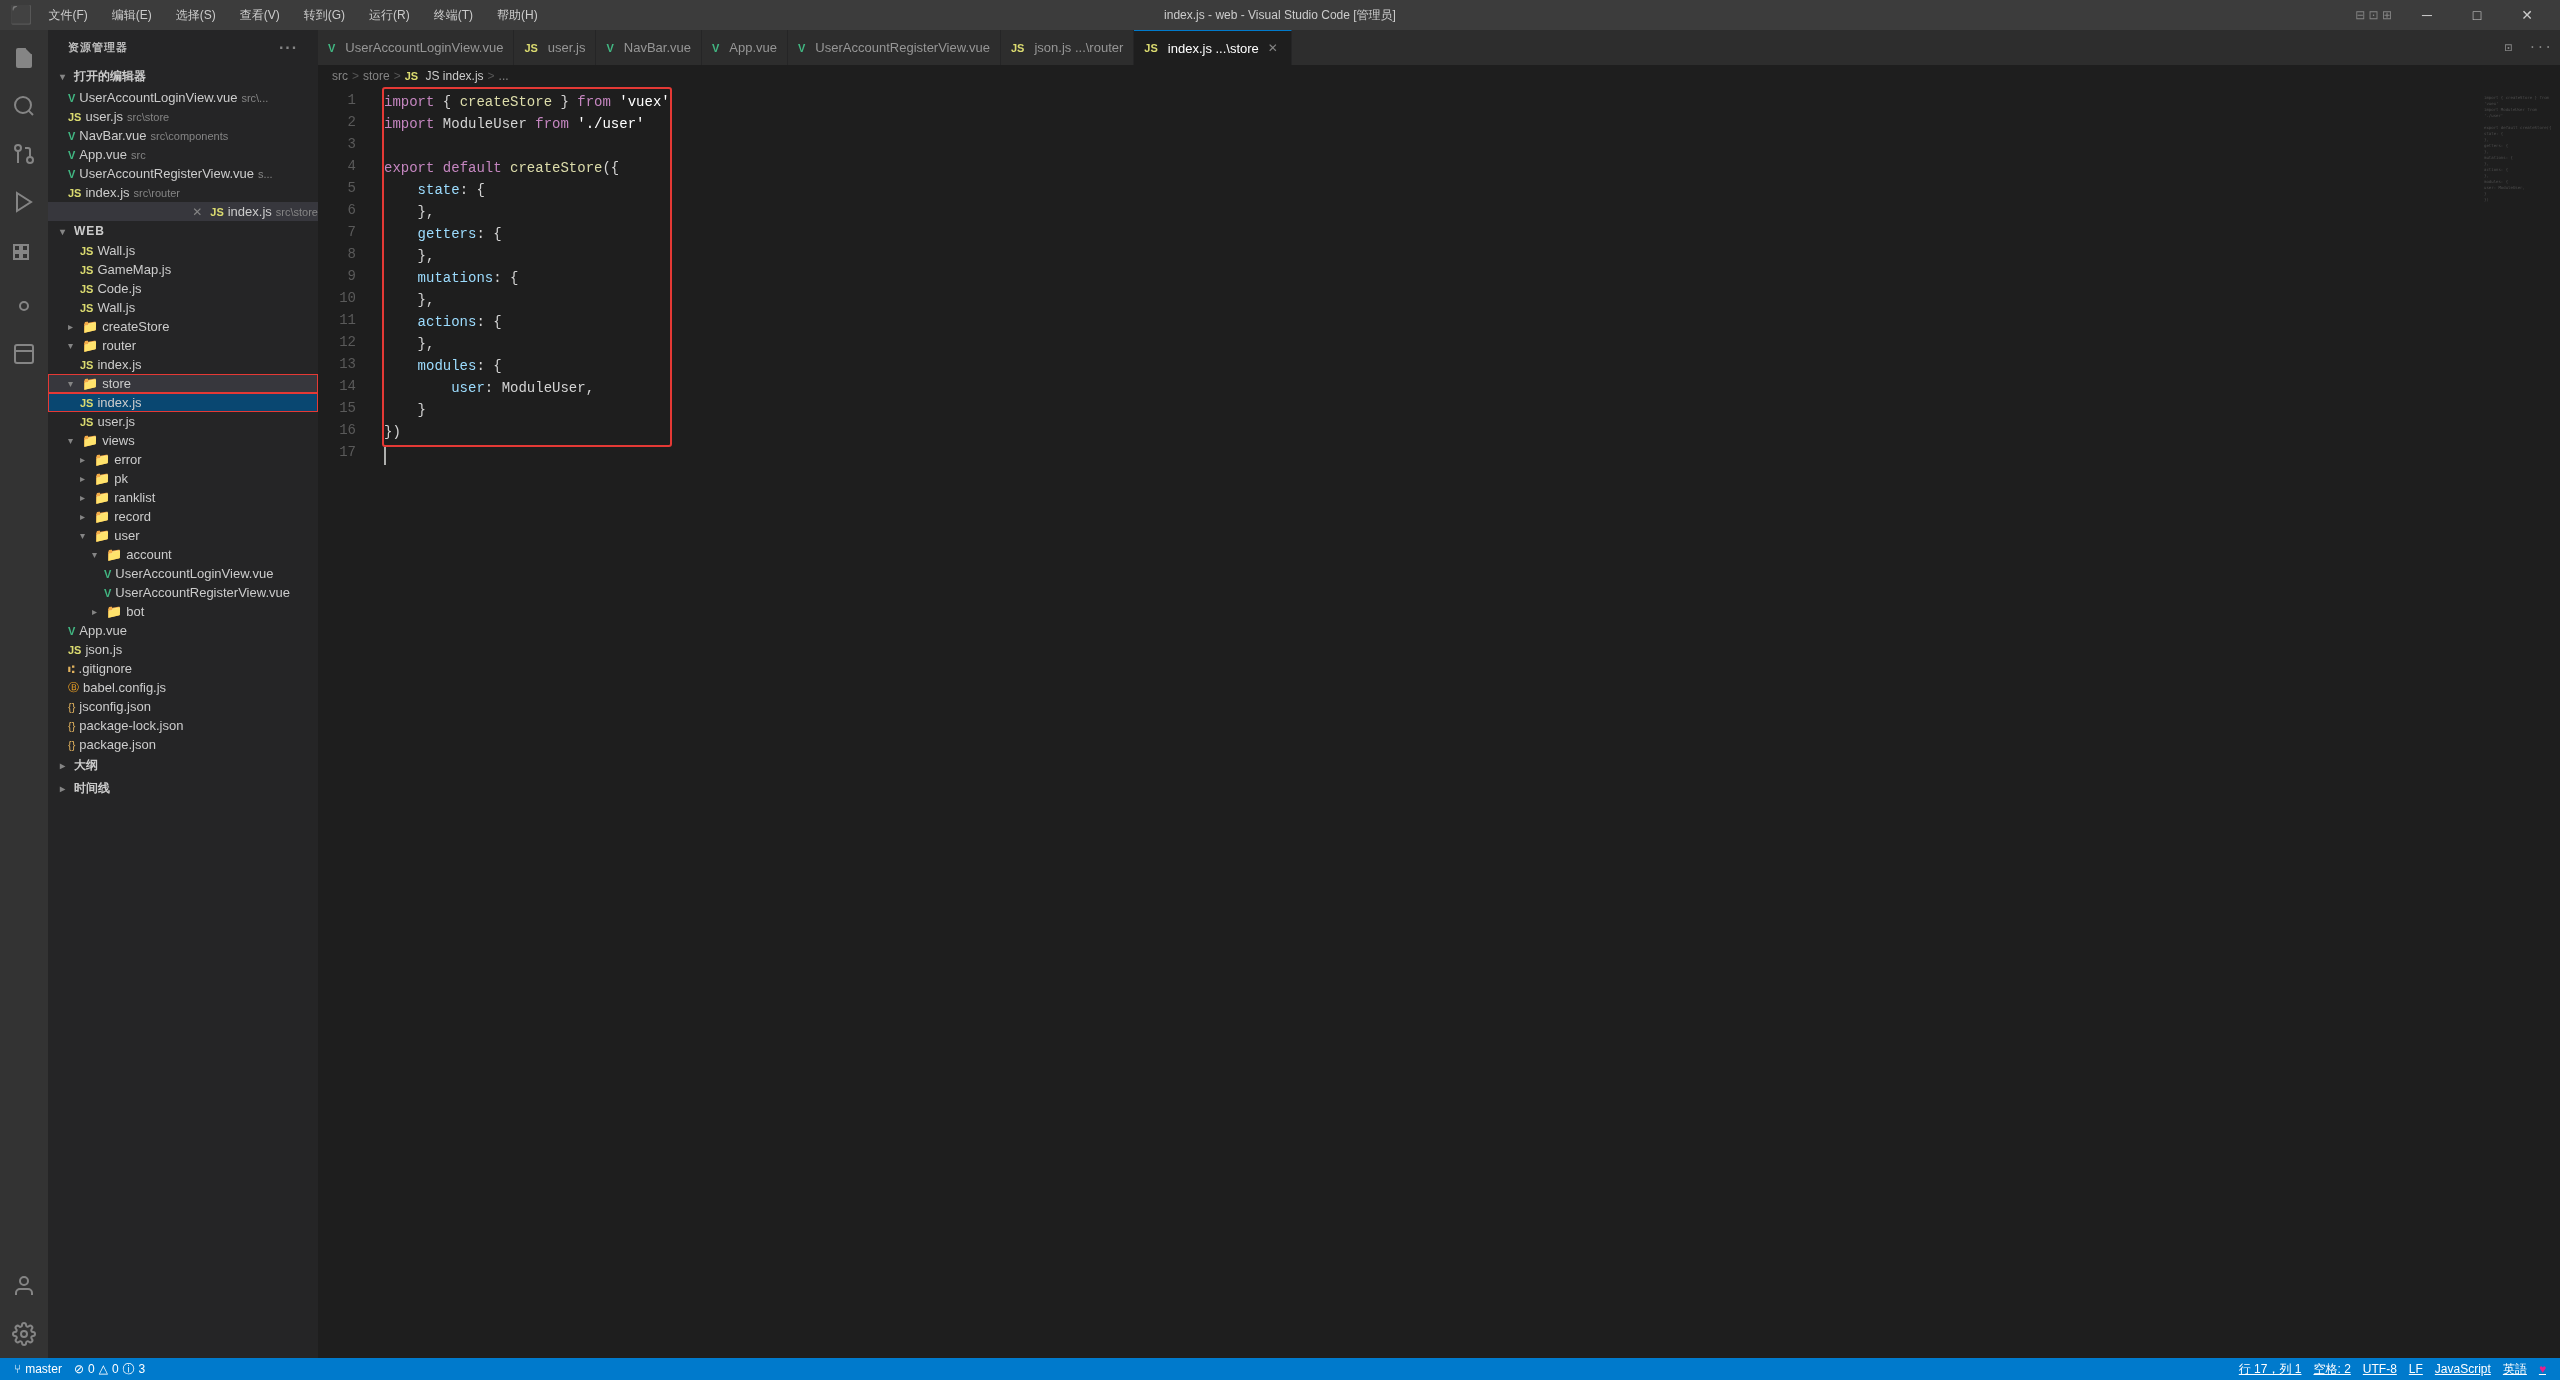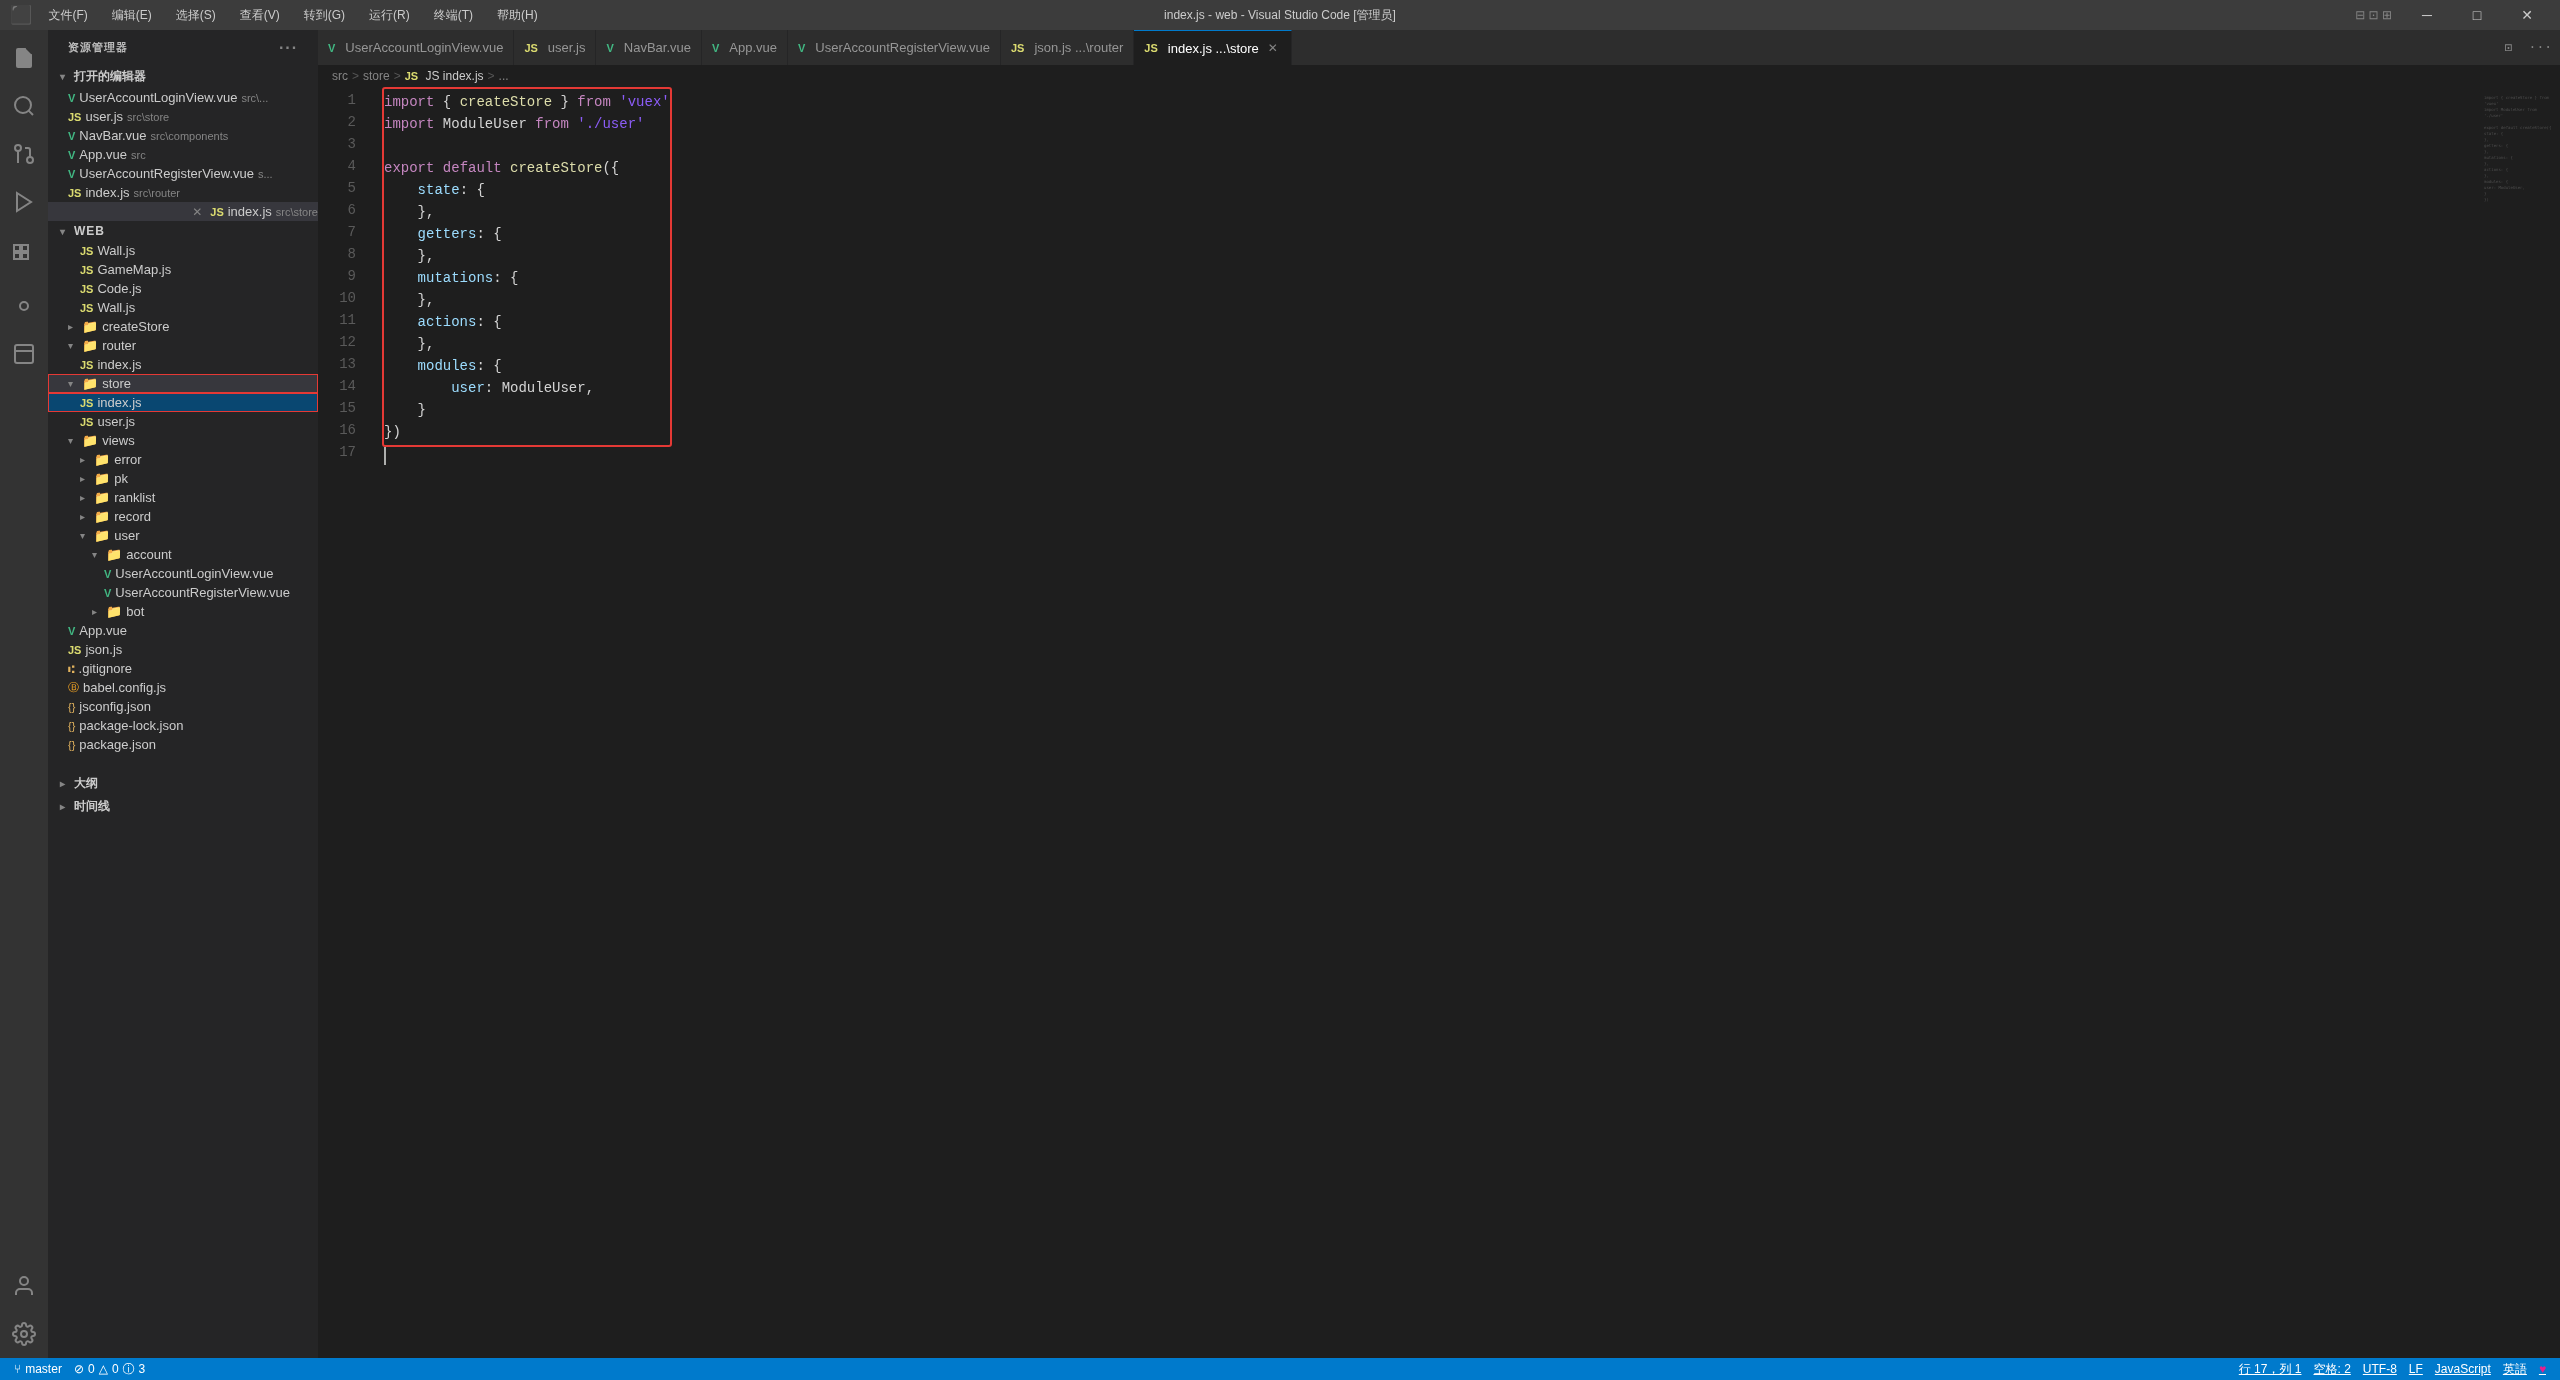--- a/index.html
+++ b/index.html
@@ -211,21 +211,21 @@
       font-size: 14px;
       line-height: 22px;
       overflow: auto;
       position: relative;
     }
     .code-line { display: block; white-space: pre; }
 
     
     .kw { color: #c586c0; }      
     .fn { color: #dcdcaa; }       
-    .str { color: #8b5cf6; }      
+    .str { color: #ffffff; }      
     .prop { color: #9cdcfe; }     
     .plain { color: #d4d4d4; }
 
     
     .status-bar {
       height: 22px;
       background: #007acc;
       display: flex;
       align-items: center;
       padding: 0 8px;
@@ -516,21 +516,21 @@
       </div>
       <div class="tree-item indent1">
         <span class="file-icon-json">{}</span>
         <span>package-lock.json</span>
       </div>
       <div class="tree-item indent1">
         <span class="file-icon-json">{}</span>
         <span>package.json</span>
       </div>
 
-      <div class="section-header" style="margin-top:18px;">
+      <div class="section-header" style="margin-top:0;">
         <span class="chevron closed"></span>
         <span>大纲</span>
       </div>
 
       <div class="section-header">
         <span class="chevron closed"></span>
         <span>时间线</span>
       </div>
     </div>
   </div>

